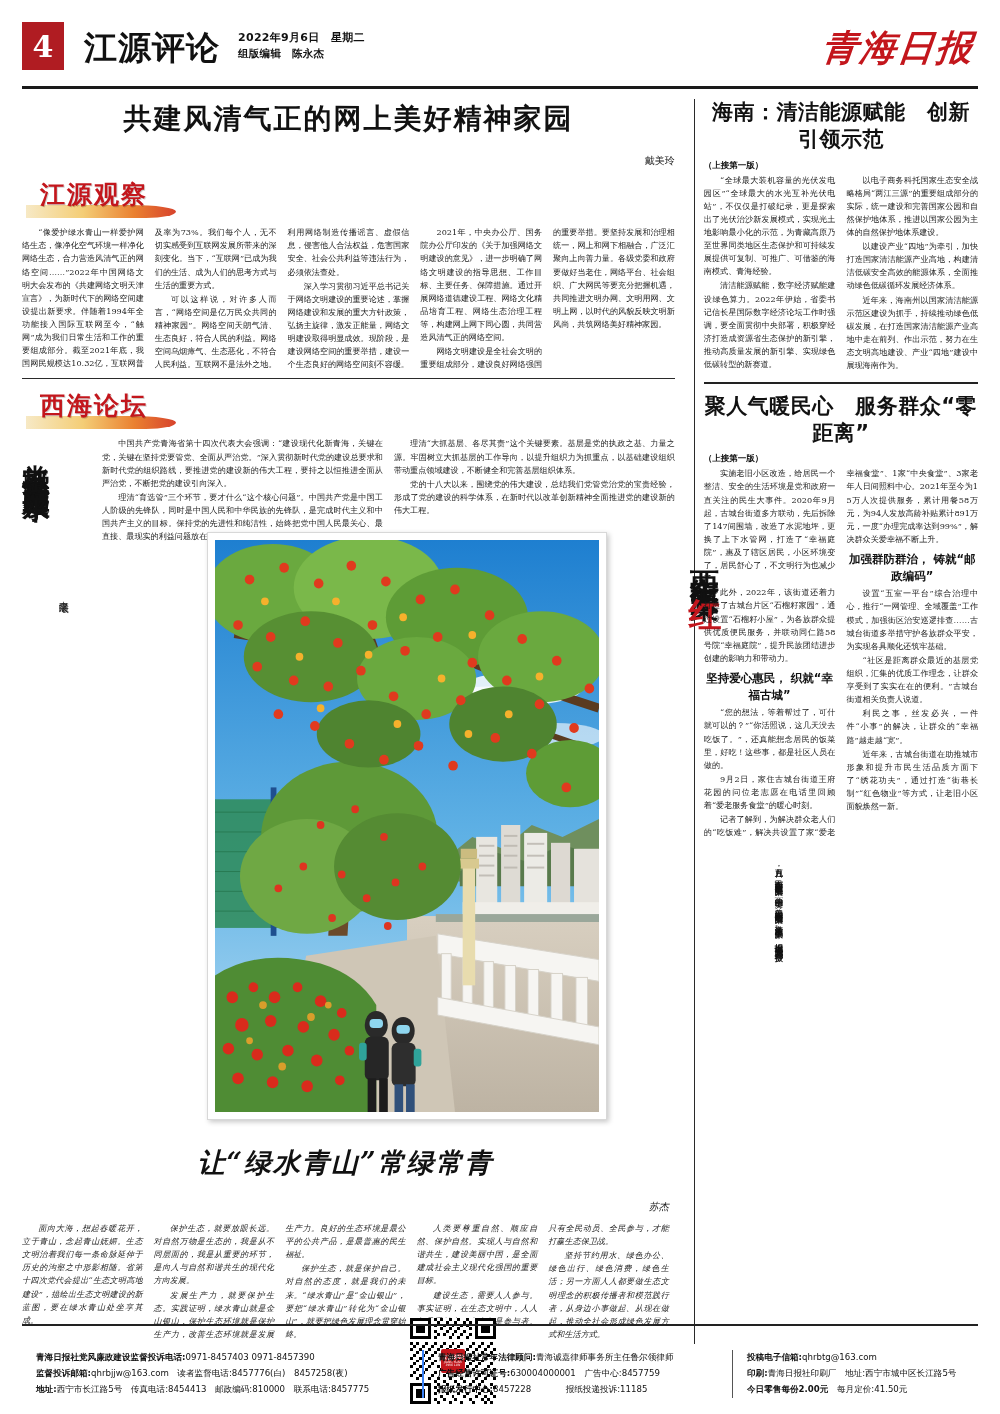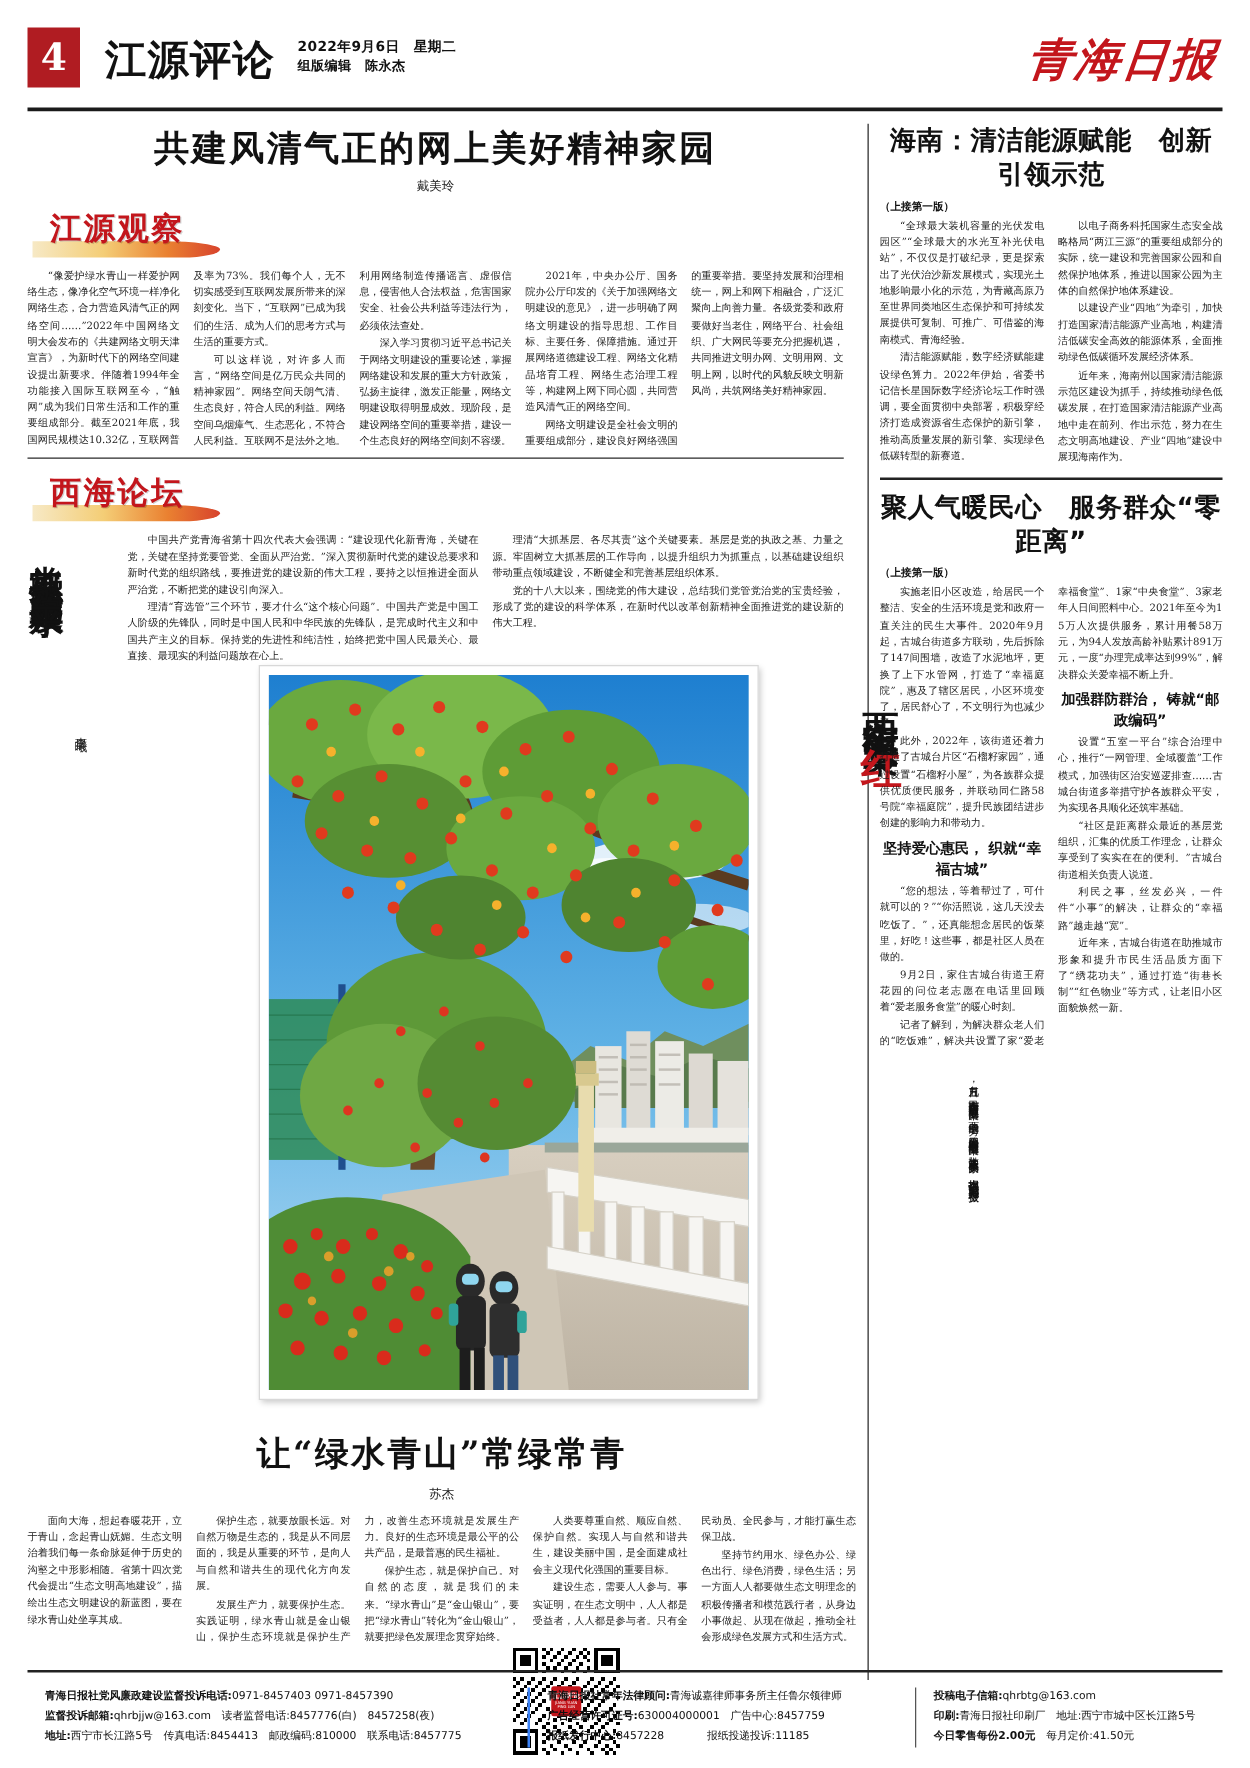--- a/index.html
+++ b/index.html
@@ -49,21 +49,21 @@
   .col-left  { width: 672px; padding-right: 10px; position: relative; }
   .vdiv      { width: 1px; background: #2a2a2a; margin: 0 9px; }
   .col-right { width: 278px; position: relative; }
 
   
   .main-headline {
     font-size: 28px; font-weight: bold; text-align: center;
     letter-spacing: 2px; line-height: 1.15; margin-top: 4px;
     font-family: "DejaVu Serif", "Liberation Serif", serif;
   }
-  .byline { text-align: center; font-size: 10px; margin-top: 7px; color: #222; }
+  .byline { text-align: right; font-size: 10px; margin-top: 19px; color: #222; }
 
   
   .banner { position: relative; height: 42px; margin: 10px 0 6px 0; }
   .banner .swoosh {
     position: absolute; left: 4px; bottom: 2px; width: 150px; height: 13px;
     background: linear-gradient(90deg,#f6e7c0 0%, #f3c96a 38%, #e8761f 72%, #d4331a 100%);
     border-radius: 0 60% 40% 0 / 0 100% 100% 0;
     opacity: .92;
   }
   .banner .btext {
@@ -162,21 +162,21 @@
   .r-subhead {
     font-size: 11.5px; font-weight: bold; text-align: center;
     line-height: 1.45; margin: 5px 0 3px 0; break-inside: avoid;
     font-family: "DejaVu Sans", sans-serif;
   }
   .rule-mid { height: 2px; background: #222; margin: 9px 0 9px 0; }
 
   
   .footer {
     position: absolute; left: 22px; right: 22px; bottom: 16px;
-    border-top: 2px solid #222; padding-top: 12px;
+    border-top: 2px solid #222; padding-top: 24px;
     display: flex; font-size: 8.6px; line-height: 1.85;
   }
   .footer .fcol { padding: 0 14px; }
   .footer .fcol:nth-child(1) { width: 400px; }
   .footer .fcol:nth-child(2) { width: 310px; border-left: 2px solid #3b82f6; }
   .footer .fcol:nth-child(3) { width: 246px; border-left: 1px solid #555; }
   .footer b { font-weight: bold; }
   .footer .val { font-weight: normal; }
 </style>
 </head>
@@ -450,21 +450,21 @@
           <div class="ptitle">
             <span>西宁街头海棠</span><span class="red">红</span>
           </div>
           <div class="pcap">
             <span>九月五日，市民在西宁市南川河边欣赏红红的海棠果。西宁的绿道旁、公园里的海棠树结出红红的海棠果，带来浓浓秋天丰收的景象。</span>
             <b>本报记者 祁国彪 摄</b>
           </div>
         </div>
       </div>
 
-      <div style="position:absolute; left:0; right:0; top:1028px;">
+      <div style="position:absolute; left:0; right:16px; top:1028px;font-style:italic;">
         <div class="sub-headline">让“绿水青山”常绿常青</div>
         <div class="byline">苏杰</div>
         <div class="cols c5" style="margin-top:8px">
           <p>面向大海，想起春暖花开，立于青山，念起青山妩媚。生态文明治着我们每一条命脉延伸于历史的沟壑之中形影相随。省第十四次党代会提出“生态文明高地建设”，描绘出生态文明建设的新蓝图，要在绿水青山处坐享其成。</p>
           <p>保护生态，就要放眼长远。对自然万物是生态的，我是从不同层面的，我是从重要的环节，是向人与自然和谐共生的现代化方向发展。</p>
           <p>发展生产力，就要保护生态。实践证明，绿水青山就是金山银山，保护生态环境就是保护生产力，改善生态环境就是发展生产力。良好的生态环境是最公平的公共产品，是最普惠的民生福祉。</p>
           <p>保护生态，就是保护自己。对自然的态度，就是我们的未来。“绿水青山”是“金山银山”，要把“绿水青山”转化为“金山银山”，就要把绿色发展理念贯穿始终。</p>
           <p>人类要尊重自然、顺应自然、保护自然。实现人与自然和谐共生，建设美丽中国，是全面建成社会主义现代化强国的重要目标。</p>
           <p>建设生态，需要人人参与。事实证明，在生态文明中，人人都是受益者，人人都是参与者。只有全民动员、全民参与，才能打赢生态保卫战。</p>
           <p>坚持节约用水、绿色办公、绿色出行、绿色消费，绿色生活；另一方面人人都要做生态文明理念的积极传播者和模范践行者，从身边小事做起、从现在做起，推动全社会形成绿色发展方式和生活方式。</p>

